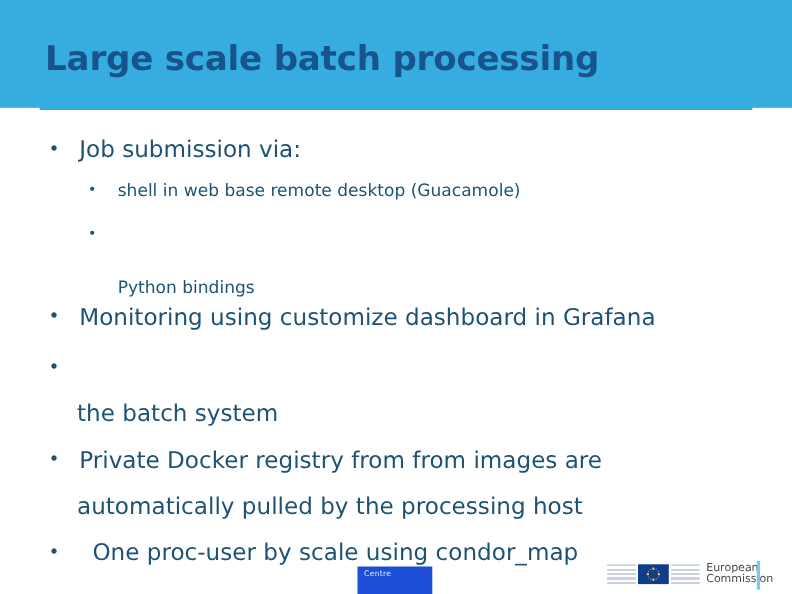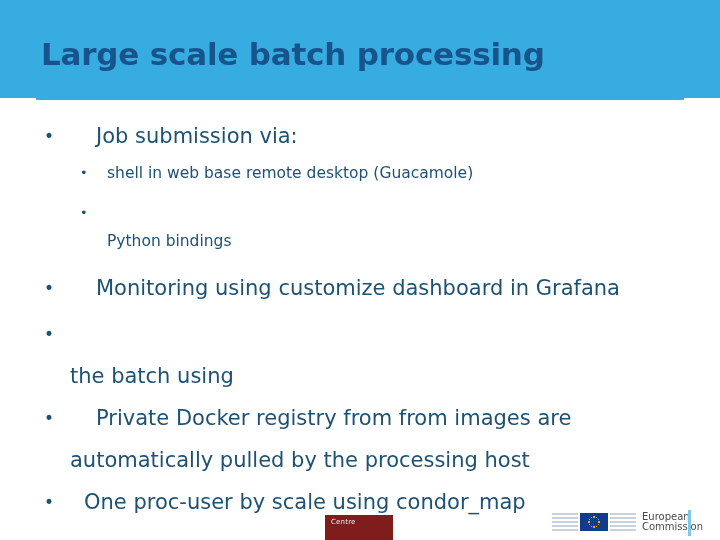--- a/index.html
+++ b/index.html
@@ -73,21 +73,21 @@
   
   .lvl1 {
     font-size: 21px;
   }
   .lvl1 .dot {
     left: 44px;
     top: 4px;
     font-size: 17px;
   }
   .lvl1 .txt {
-    margin-left: 96px;
+    margin-left: 72px;
   }
 
   
   .lvl2 {
     font-size: 15.5px;
   }
   .lvl2 .dot {
     left: 80px;
     top: 2px;
     font-size: 13px;
@@ -103,21 +103,21 @@
   
   .lvl1-wide .txt { margin-left: 84px; }
 
   
   .footer-centre-logo {
     position: absolute;
     left: 325px;
     top: 515px;
     width: 68px;
     height: 25px;
-    background: #7f1d1d;
+    background: #1d4ed8;
   }
   .footer-centre-logo .centre-label {
     position: absolute;
     left: 6px;
     top: 3px;
     font-size: 7px;
     color: #d8eef9;
     letter-spacing: 0.2px;
     white-space: nowrap;
   }
@@ -200,32 +200,32 @@
       <span class="dot">•</span>
       <span class="txt">Job submission via:</span>
     </div>
     <div class="bullet-row lvl2" style="position: absolute; left: 0px; top: 60px;">
       <span class="dot">•</span>
       <span class="txt">shell in web base remote desktop (Guacamole)</span>
     </div>
     <div class="bullet-row lvl2" style="position: absolute; left: 0px; top: 100px;">
       <span class="dot">•</span>
     </div>
-    <div class="bullet-row lvl2 cont-lvl2" style="position: absolute; left: 0px; top: 128px;">
+    <div class="bullet-row lvl2 cont-lvl2" style="position: absolute; left: 0px; top: 148px;">
       <span class="txt">Python bindings</span>
     </div>
     <div class="bullet-row lvl1" style="position: absolute; left: 0px; top: 172px;">
       <span class="dot">•</span>
       <span class="txt">Monitoring using customize dashboard in Grafana</span>
     </div>
     <div class="bullet-row lvl1" style="position: absolute; left: 0px; top: 218px;">
       <span class="dot">•</span>
     </div>
     <div class="bullet-row lvl1 cont-lvl1" style="position: absolute; left: 0px; top: 260px;">
-      <span class="txt">the batch using</span>
+      <span class="txt">the batch system</span>
     </div>
     <div class="bullet-row lvl1" style="position: absolute; left: 0px; top: 302px;">
       <span class="dot">•</span>
       <span class="txt">Private Docker registry from from images are</span>
     </div>
     <div class="bullet-row lvl1 cont-lvl1" style="position: absolute; left: 0px; top: 344px;">
       <span class="txt">automatically pulled by the processing host</span>
     </div>
     <div class="bullet-row lvl1 lvl1-wide" style="position: absolute; left: 0px; top: 386px;">
       <span class="dot">•</span>

